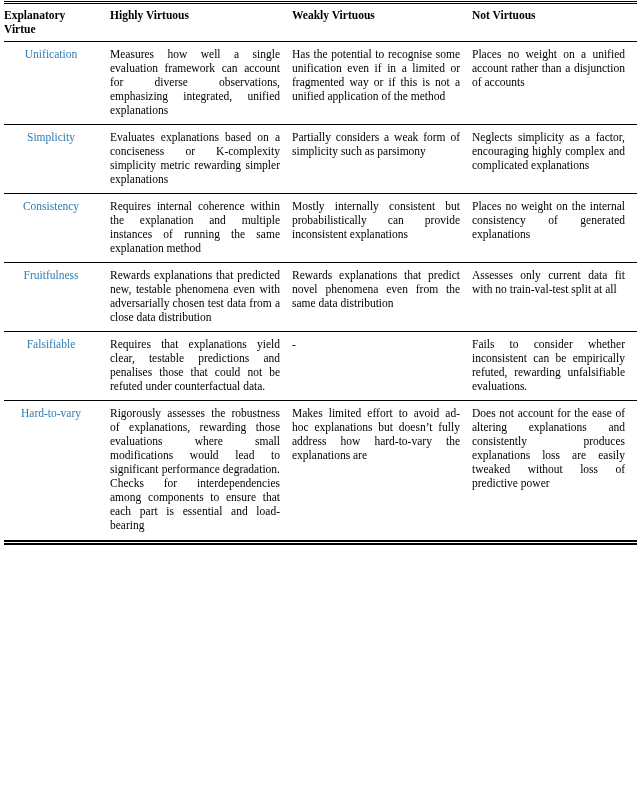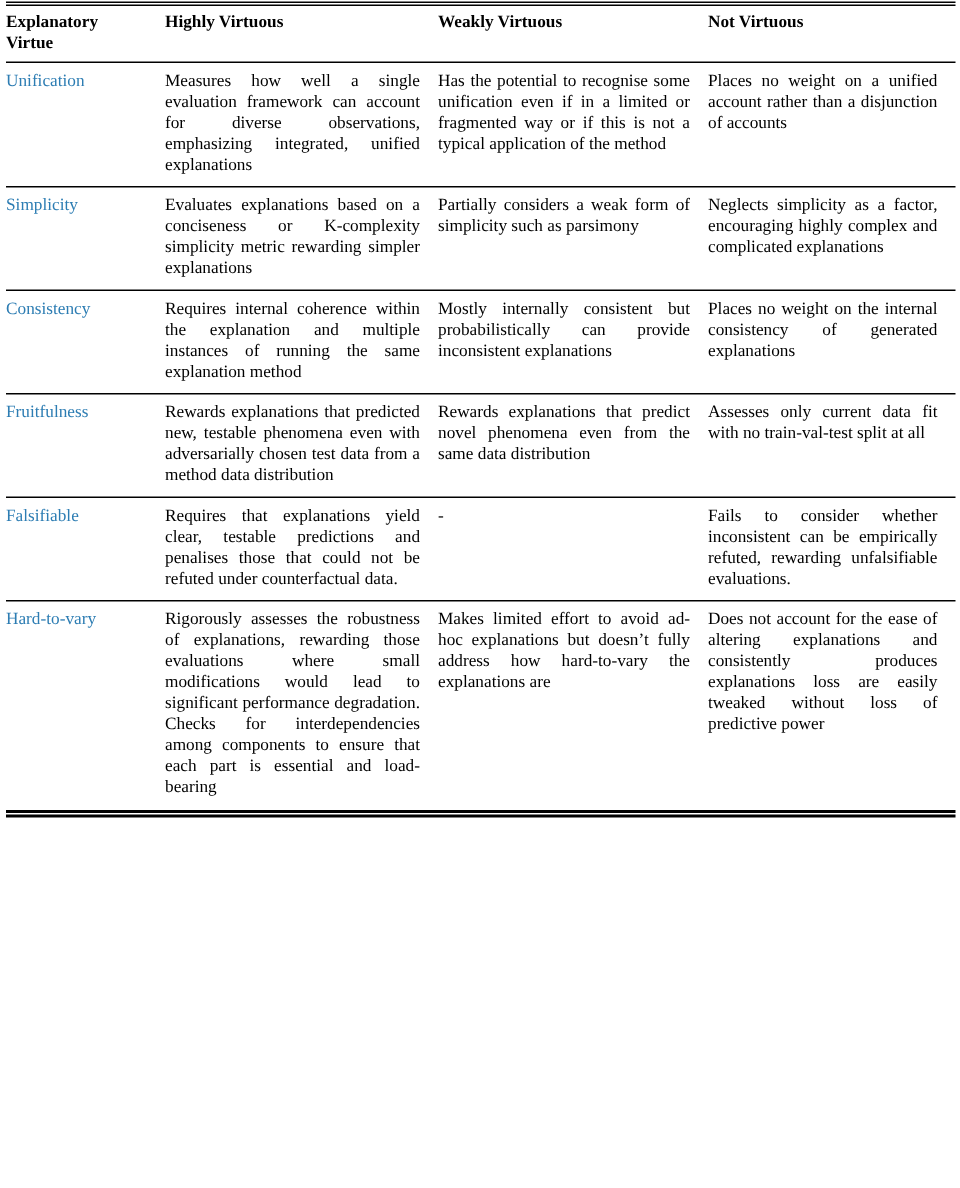--- a/index.html
+++ b/index.html
@@ -43,21 +43,21 @@
   }
   thead tr { border-bottom: 1.2px solid #000; }
   tbody tr { border-top: 1px solid #000; }
   tbody tr:first-child { border-top: none; }
 
   td.body-cell {
     text-align: justify;
     text-justify: inter-word;
   }
   th.virtue-cell {
-    text-align: left;
+    text-align: center;
     font-weight: normal;
   }
   .virtue-link {
     color: var(--virtue-color, #2d7db3);
     cursor: pointer;
     text-decoration: none;
   }
   td.dash-cell { text-align: left; }
 </style>
 </head>
@@ -76,38 +76,38 @@
         <th>Explanatory Virtue</th>
         <th>Highly Virtuous</th>
         <th>Weakly Virtuous</th>
         <th>Not Virtuous</th>
       </tr>
     </thead>
     <tbody>
       <tr>
         <th class="virtue-cell"><span class="virtue-link">Unification</span></th>
         <td class="body-cell">Measures how well a single evaluation framework can account for diverse observations, emphasizing integrated, unified explanations</td>
-        <td class="body-cell">Has the potential to recognise some unification even if in a limited or fragmented way or if this is not a typical application of the method</td>
+        <td class="body-cell">Has the potential to recognise some unification even if in a limited or fragmented way or if this is not a unified application of the method</td>
         <td class="body-cell">Places no weight on a unified account rather than a disjunction of accounts</td>
       </tr>
       <tr>
         <th class="virtue-cell"><span class="virtue-link">Simplicity</span></th>
         <td class="body-cell">Evaluates explanations based on a conciseness or K-complexity simplicity metric rewarding simpler explanations</td>
         <td class="body-cell">Partially considers a weak form of simplicity such as parsimony</td>
         <td class="body-cell">Neglects simplicity as a factor, encouraging highly complex and complicated explanations</td>
       </tr>
       <tr>
         <th class="virtue-cell"><span class="virtue-link">Consistency</span></th>
         <td class="body-cell">Requires internal coherence within the explanation and multiple instances of running the same explanation method</td>
         <td class="body-cell">Mostly internally consistent but probabilistically can provide inconsistent explanations</td>
         <td class="body-cell">Places no weight on the internal consistency of generated explanations</td>
       </tr>
       <tr>
         <th class="virtue-cell"><span class="virtue-link">Fruitfulness</span></th>
-        <td class="body-cell">Rewards explanations that predicted new, testable phenomena even with adversarially chosen test data from a method data distribution</td>
+        <td class="body-cell">Rewards explanations that predicted new, testable phenomena even with adversarially chosen test data from a close data distribution</td>
         <td class="body-cell">Rewards explanations that predict novel phenomena even from the same data distribution</td>
         <td class="body-cell">Assesses only current data fit with no train-val-test split at all</td>
       </tr>
       <tr>
         <th class="virtue-cell"><span class="virtue-link">Falsifiable</span></th>
         <td class="body-cell">Requires that explanations yield clear, testable predictions and penalises those that could not be refuted under counterfactual data.</td>
         <td class="body-cell dash-cell">-</td>
         <td class="body-cell">Fails to consider whether inconsistent can be empirically refuted, rewarding unfalsifiable evaluations.</td>
       </tr>
       <tr>

